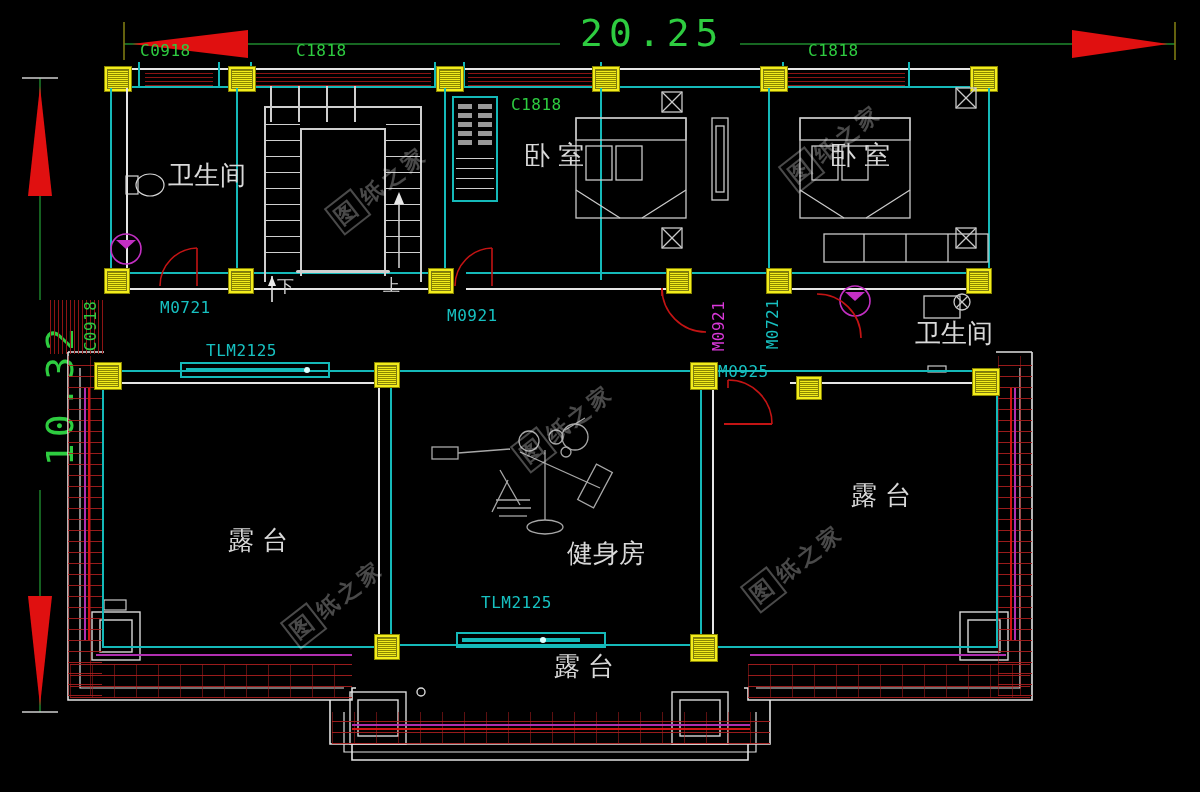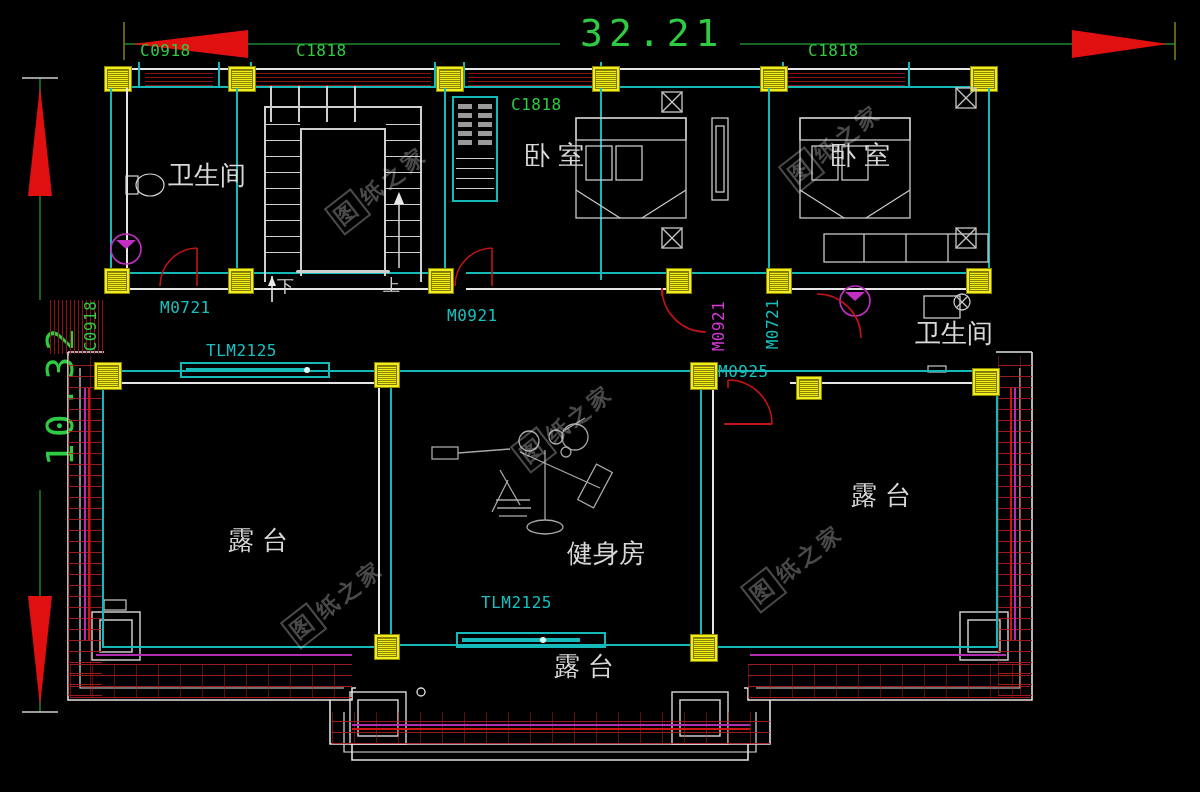--- a/index.html
+++ b/index.html
@@ -62,21 +62,21 @@
 
     <line x1="40" y1="78" x2="40" y2="300" stroke="#1f8a2e" stroke-width="1.4"></line>
     <line x1="40" y1="490" x2="40" y2="712" stroke="#1f8a2e" stroke-width="1.4"></line>
     <line x1="22" y1="78" x2="58" y2="78" stroke="#cfcfcf" stroke-width="1.6"></line>
     <line x1="22" y1="712" x2="58" y2="712" stroke="#cfcfcf" stroke-width="1.6"></line>
 
     <polygon points="40,86 28,196 52,196" fill="#e01010"></polygon>
     <polygon points="40,706 28,596 52,596" fill="#e01010"></polygon>
   </svg>
 
-  <span class="txt cad-label t-green" style="left:580px;top:14px;font-size:38px;letter-spacing:6px;">32.21</span>
+  <span class="txt cad-label t-green" style="left:580px;top:14px;font-size:38px;letter-spacing:6px;">20.25</span>
 
   <span class="txt cad-label t-green" style="left:-12px;top:375px;font-size:38px;letter-spacing:6px;transform:rotate(-90deg);transform-origin:center;">10.32</span>
 
   <div class="wall-w" style="left:104px;top:68px;width:892px;height:2px;"></div>
   <div class="wall-cy" style="left:104px;top:86px;width:892px;height:2px;"></div>
   <div class="wall-w" style="left:104px;top:68px;width:2px;height:20px;"></div>
   <div class="wall-w" style="left:994px;top:68px;width:2px;height:20px;"></div>
 
   <div class="hatch-win" style="left:145px;top:70px;width:68px;height:16px;"></div>
   <div class="hatch-win" style="left:255px;top:70px;width:176px;height:16px;"></div>

